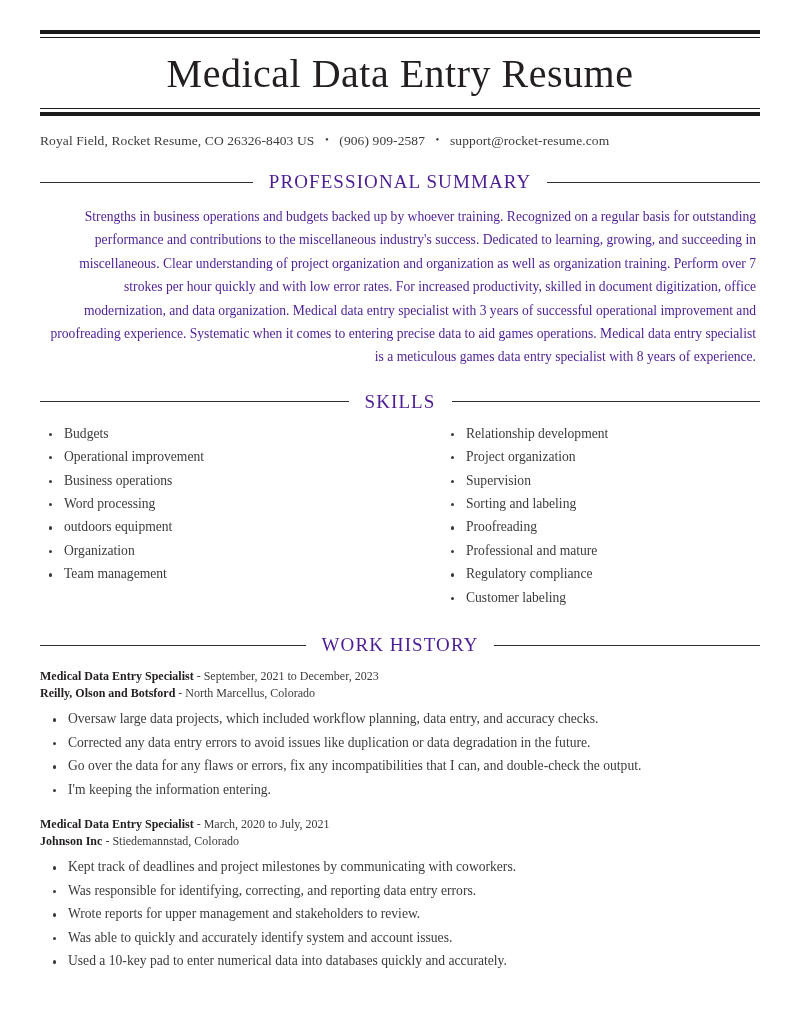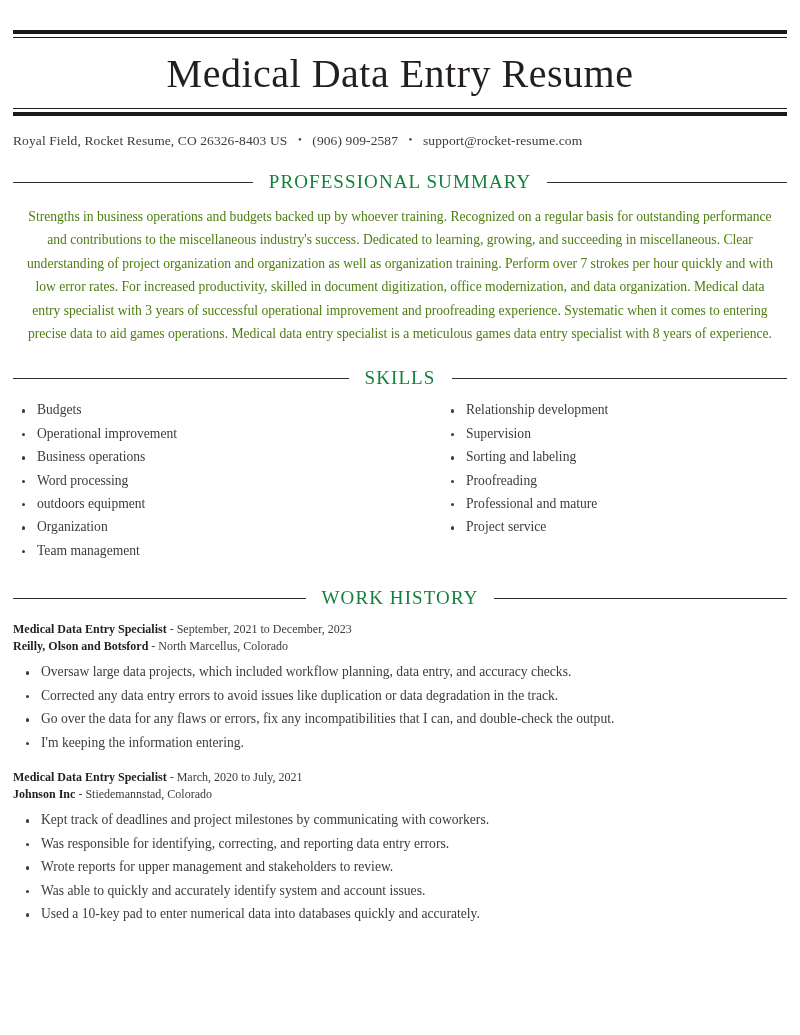--- a/index.html
+++ b/index.html
@@ -11,21 +11,21 @@
     width: 800px;
     height: 1035px;
     overflow: hidden;
     font-family: "Liberation Serif", "DejaVu Serif", serif;
     color: #3b3b3b;
   }
   .page {
     width: 800px;
     height: 1035px;
     box-sizing: border-box;
-    padding: 0 13px;
+    padding: 0 40px;
     position: relative;
     overflow: hidden;
   }
 
   
   .header-top-rule {
     margin-top: 30px;
     border-top: 4px solid #1a1a1a;
     border-bottom: 1px solid #1a1a1a;
     height: 3px;
@@ -70,32 +70,32 @@
   .section-head .rule {
     flex: 1 1 auto;
     height: 0;
     border-top: 1px solid #2e2e2e;
   }
   .section-head .section-title {
     flex: 0 0 auto;
     padding: 0 16px;
     font-size: 19px;
     letter-spacing: 1.1px;
-    color: #15803d;
+    color: #4c1d95;
     font-weight: 400;
     white-space: nowrap;
   }
 
   
   .summary-text {
     font-size: 13.6px;
     line-height: 1.72;
-    text-align: center;
-    color: #4d7c0f;
-    margin: 12px;
+    text-align: right;
+    color: #4c1d95;
+    margin: 4px;
   }
 
   
   .skills-wrap {
     display: flex;
     width: 100%;
     margin-top: 2px;
   }
   .skills-col {
     flex: 1 1 50%;
@@ -192,25 +192,27 @@
           <li>Business operations</li>
           <li>Word processing</li>
           <li>outdoors equipment</li>
           <li>Organization</li>
           <li>Team management</li>
         </ul>
       </div>
       <div class="skills-col right">
         <ul class="bullets">
           <li>Relationship development</li>
+          <li>Project organization</li>
           <li>Supervision</li>
           <li>Sorting and labeling</li>
           <li>Proofreading</li>
           <li>Professional and mature</li>
-          <li>Project service</li>
+          <li>Regulatory compliance</li>
+          <li>Customer labeling</li>
         </ul>
       </div>
     </div>
   </div>
 
   <div>
     <div class="section-head">
       <span class="rule"></span>
       <span class="section-title">WORK HISTORY</span>
       <span class="rule"></span>
@@ -222,21 +224,21 @@
         <span class="dash">-</span>
         <span>September, 2021 to December, 2023</span>
       </div>
       <div class="job-line">
         <span class="bold">Reilly, Olson and Botsford</span>
         <span class="dash">-</span>
         <span>North Marcellus, Colorado</span>
       </div>
       <ul class="bullets">
         <li>Oversaw large data projects, which included workflow planning, data entry, and accuracy checks.</li>
-        <li>Corrected any data entry errors to avoid issues like duplication or data degradation in the track.</li>
+        <li>Corrected any data entry errors to avoid issues like duplication or data degradation in the future.</li>
         <li>Go over the data for any flaws or errors, fix any incompatibilities that I can, and double-check the output.</li>
         <li>I'm keeping the information entering.</li>
       </ul>
     </div>
 
     <div class="job">
       <div class="job-line">
         <span class="bold">Medical Data Entry Specialist</span>
         <span class="dash">-</span>
         <span>March, 2020 to July, 2021</span>

